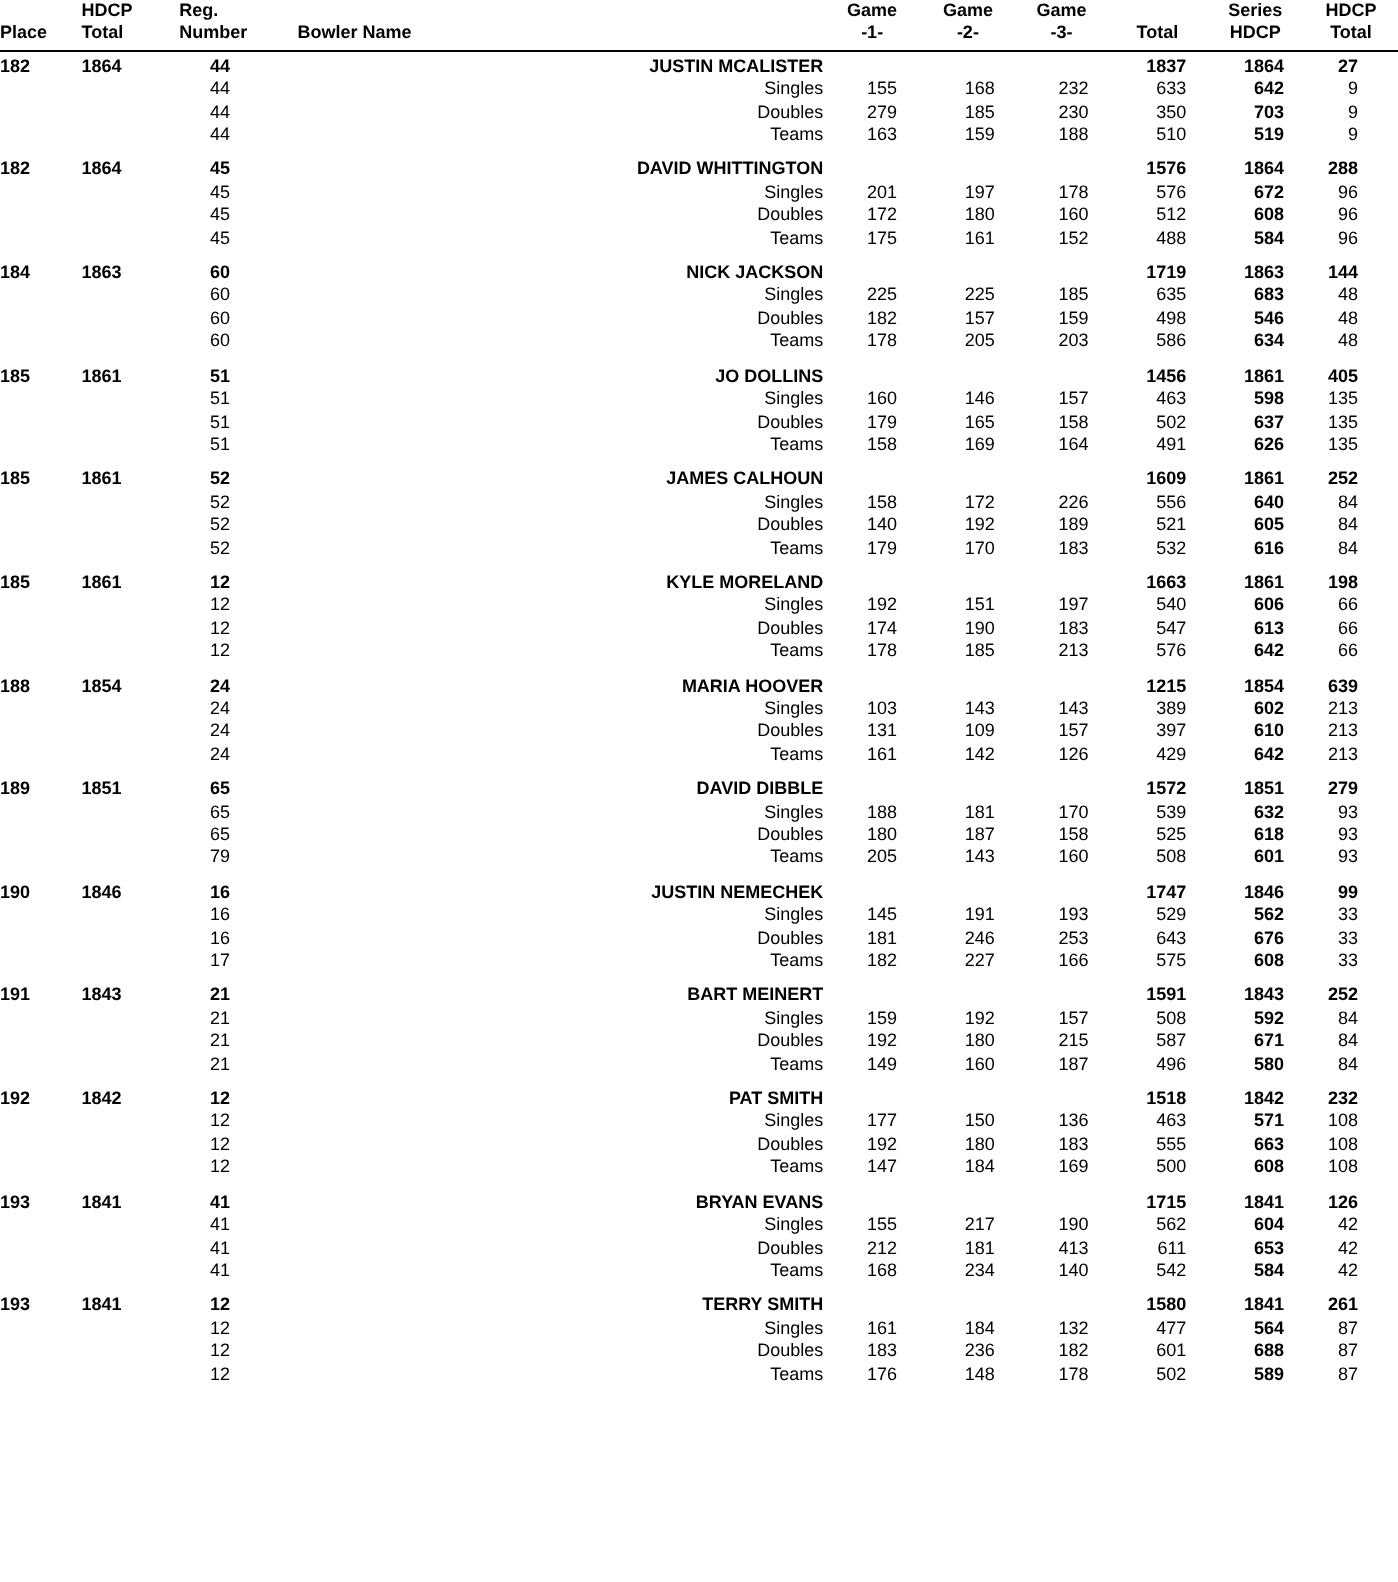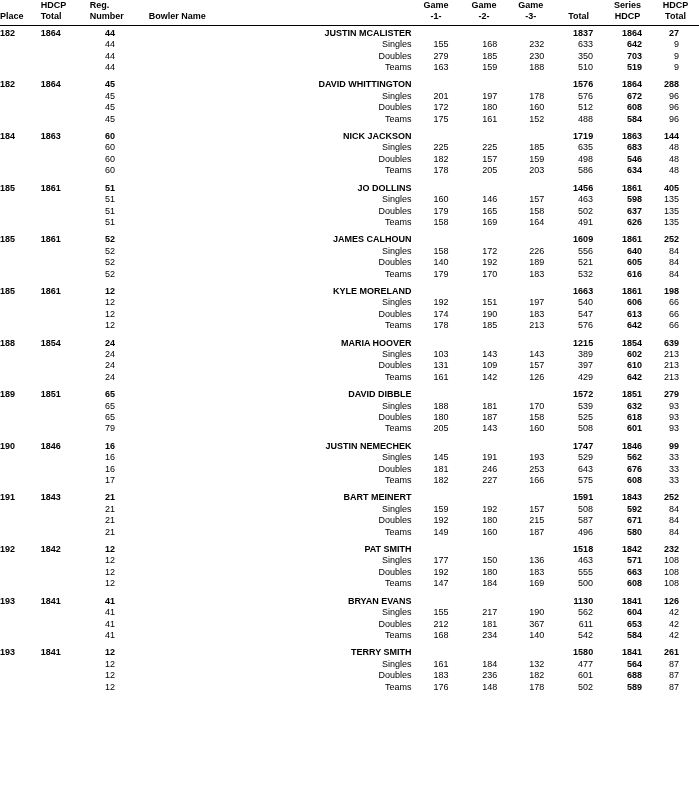--- a/index.html
+++ b/index.html
@@ -759,21 +759,21 @@
         </tr>
         <tr>
           <td class="place">193</td>
           <td class="hdcptotal">1841</td>
           <td class="reg">41</td>
           <td class=""></td>
           <td class="name">BRYAN EVANS</td>
           <td class="num g1"></td>
           <td class="num g2"></td>
           <td class="num g3"></td>
-          <td class="num tot">1130</td>
+          <td class="num tot">1715</td>
           <td class="num ser">1841</td>
           <td class="num hdc">126</td>
         </tr>
         <tr>
           <td class="place"></td>
           <td class="hdcptotal"></td>
           <td class="reg plain">41</td>
           <td class=""></td>
           <td class="name sub">Singles</td>
           <td class="num g1">155</td>
@@ -784,21 +784,21 @@
           <td class="num hdc sub">42</td>
         </tr>
         <tr>
           <td class="place"></td>
           <td class="hdcptotal"></td>
           <td class="reg plain">41</td>
           <td class=""></td>
           <td class="name sub">Doubles</td>
           <td class="num g1">212</td>
           <td class="num g2">181</td>
-          <td class="num g3">367</td>
+          <td class="num g3">413</td>
           <td class="num tot sub">611</td>
           <td class="num ser sub">653</td>
           <td class="num hdc sub">42</td>
         </tr>
         <tr>
           <td class="place"></td>
           <td class="hdcptotal"></td>
           <td class="reg plain">41</td>
           <td class=""></td>
           <td class="name sub">Teams</td>

